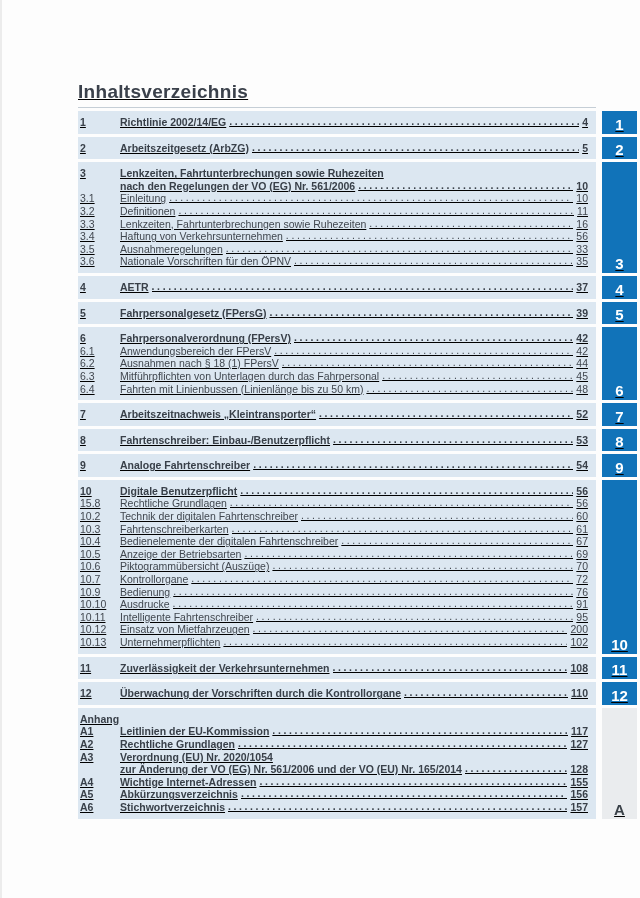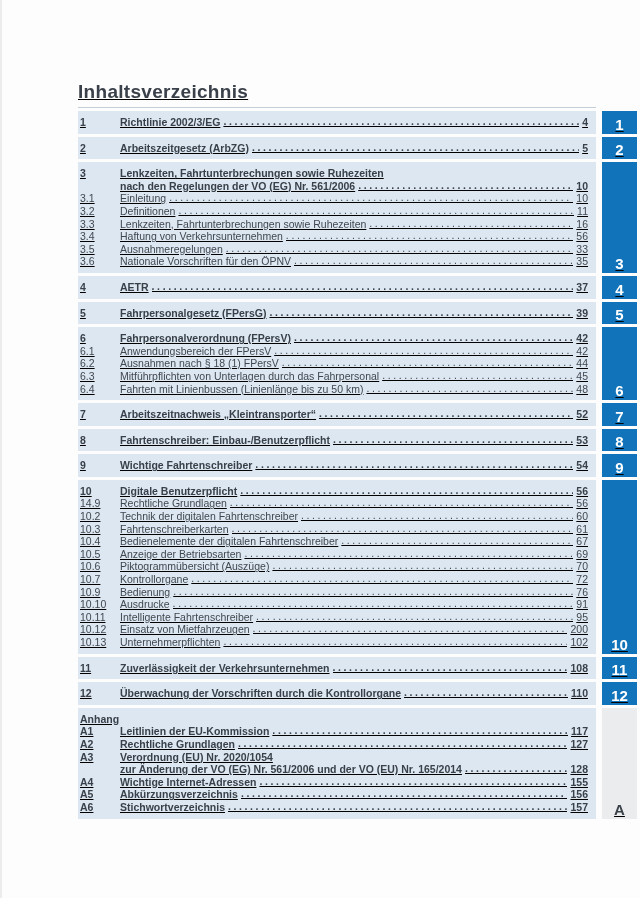--- a/index.html
+++ b/index.html
@@ -55,21 +55,21 @@
 <div class="scan-edge"></div>
 
 <div class="content">
   <h1 class="page-title">Inhaltsverzeichnis</h1>
   <div class="title-rule"></div>
   <div class="blocks">
   <div class="block-row">
     <div class="block">
   <div class="row bold">
     <span class="num">1</span>
-    <span class="txt">Richtlinie 2002/3/EG</span>
+    <span class="txt">Richtlinie 2002/14/EG</span>
     <span class="dots"></span>
     <span class="pg">4</span>
   </div>
 </div>
     <div class="tab tab-blue">
       <span class="tab-label">1</span>
     </div>
   </div>
 
   <div class="block-row">
@@ -244,41 +244,41 @@
 </div>
     <div class="tab tab-blue">
       <span class="tab-label">8</span>
     </div>
   </div>
 
   <div class="block-row">
     <div class="block">
   <div class="row bold">
     <span class="num">9</span>
-    <span class="txt">Wichtige Fahrtenschreiber</span>
+    <span class="txt">Analoge Fahrtenschreiber</span>
     <span class="dots"></span>
     <span class="pg">54</span>
   </div>
 </div>
     <div class="tab tab-blue">
       <span class="tab-label">9</span>
     </div>
   </div>
 
   <div class="block-row">
     <div class="block">
   <div class="row bold">
     <span class="num">10</span>
     <span class="txt">Digitale Benutzerpflicht</span>
     <span class="dots"></span>
     <span class="pg">56</span>
   </div>
 
   <div class="row">
-    <span class="num">14.9</span>
+    <span class="num">15.8</span>
     <span class="txt">Rechtliche Grundlagen</span>
     <span class="dots"></span>
     <span class="pg">56</span>
   </div>
 
   <div class="row">
     <span class="num">10.2</span>
     <span class="txt">Technik der digitalen Fahrtenschreiber</span>
     <span class="dots"></span>
     <span class="pg">60</span>

